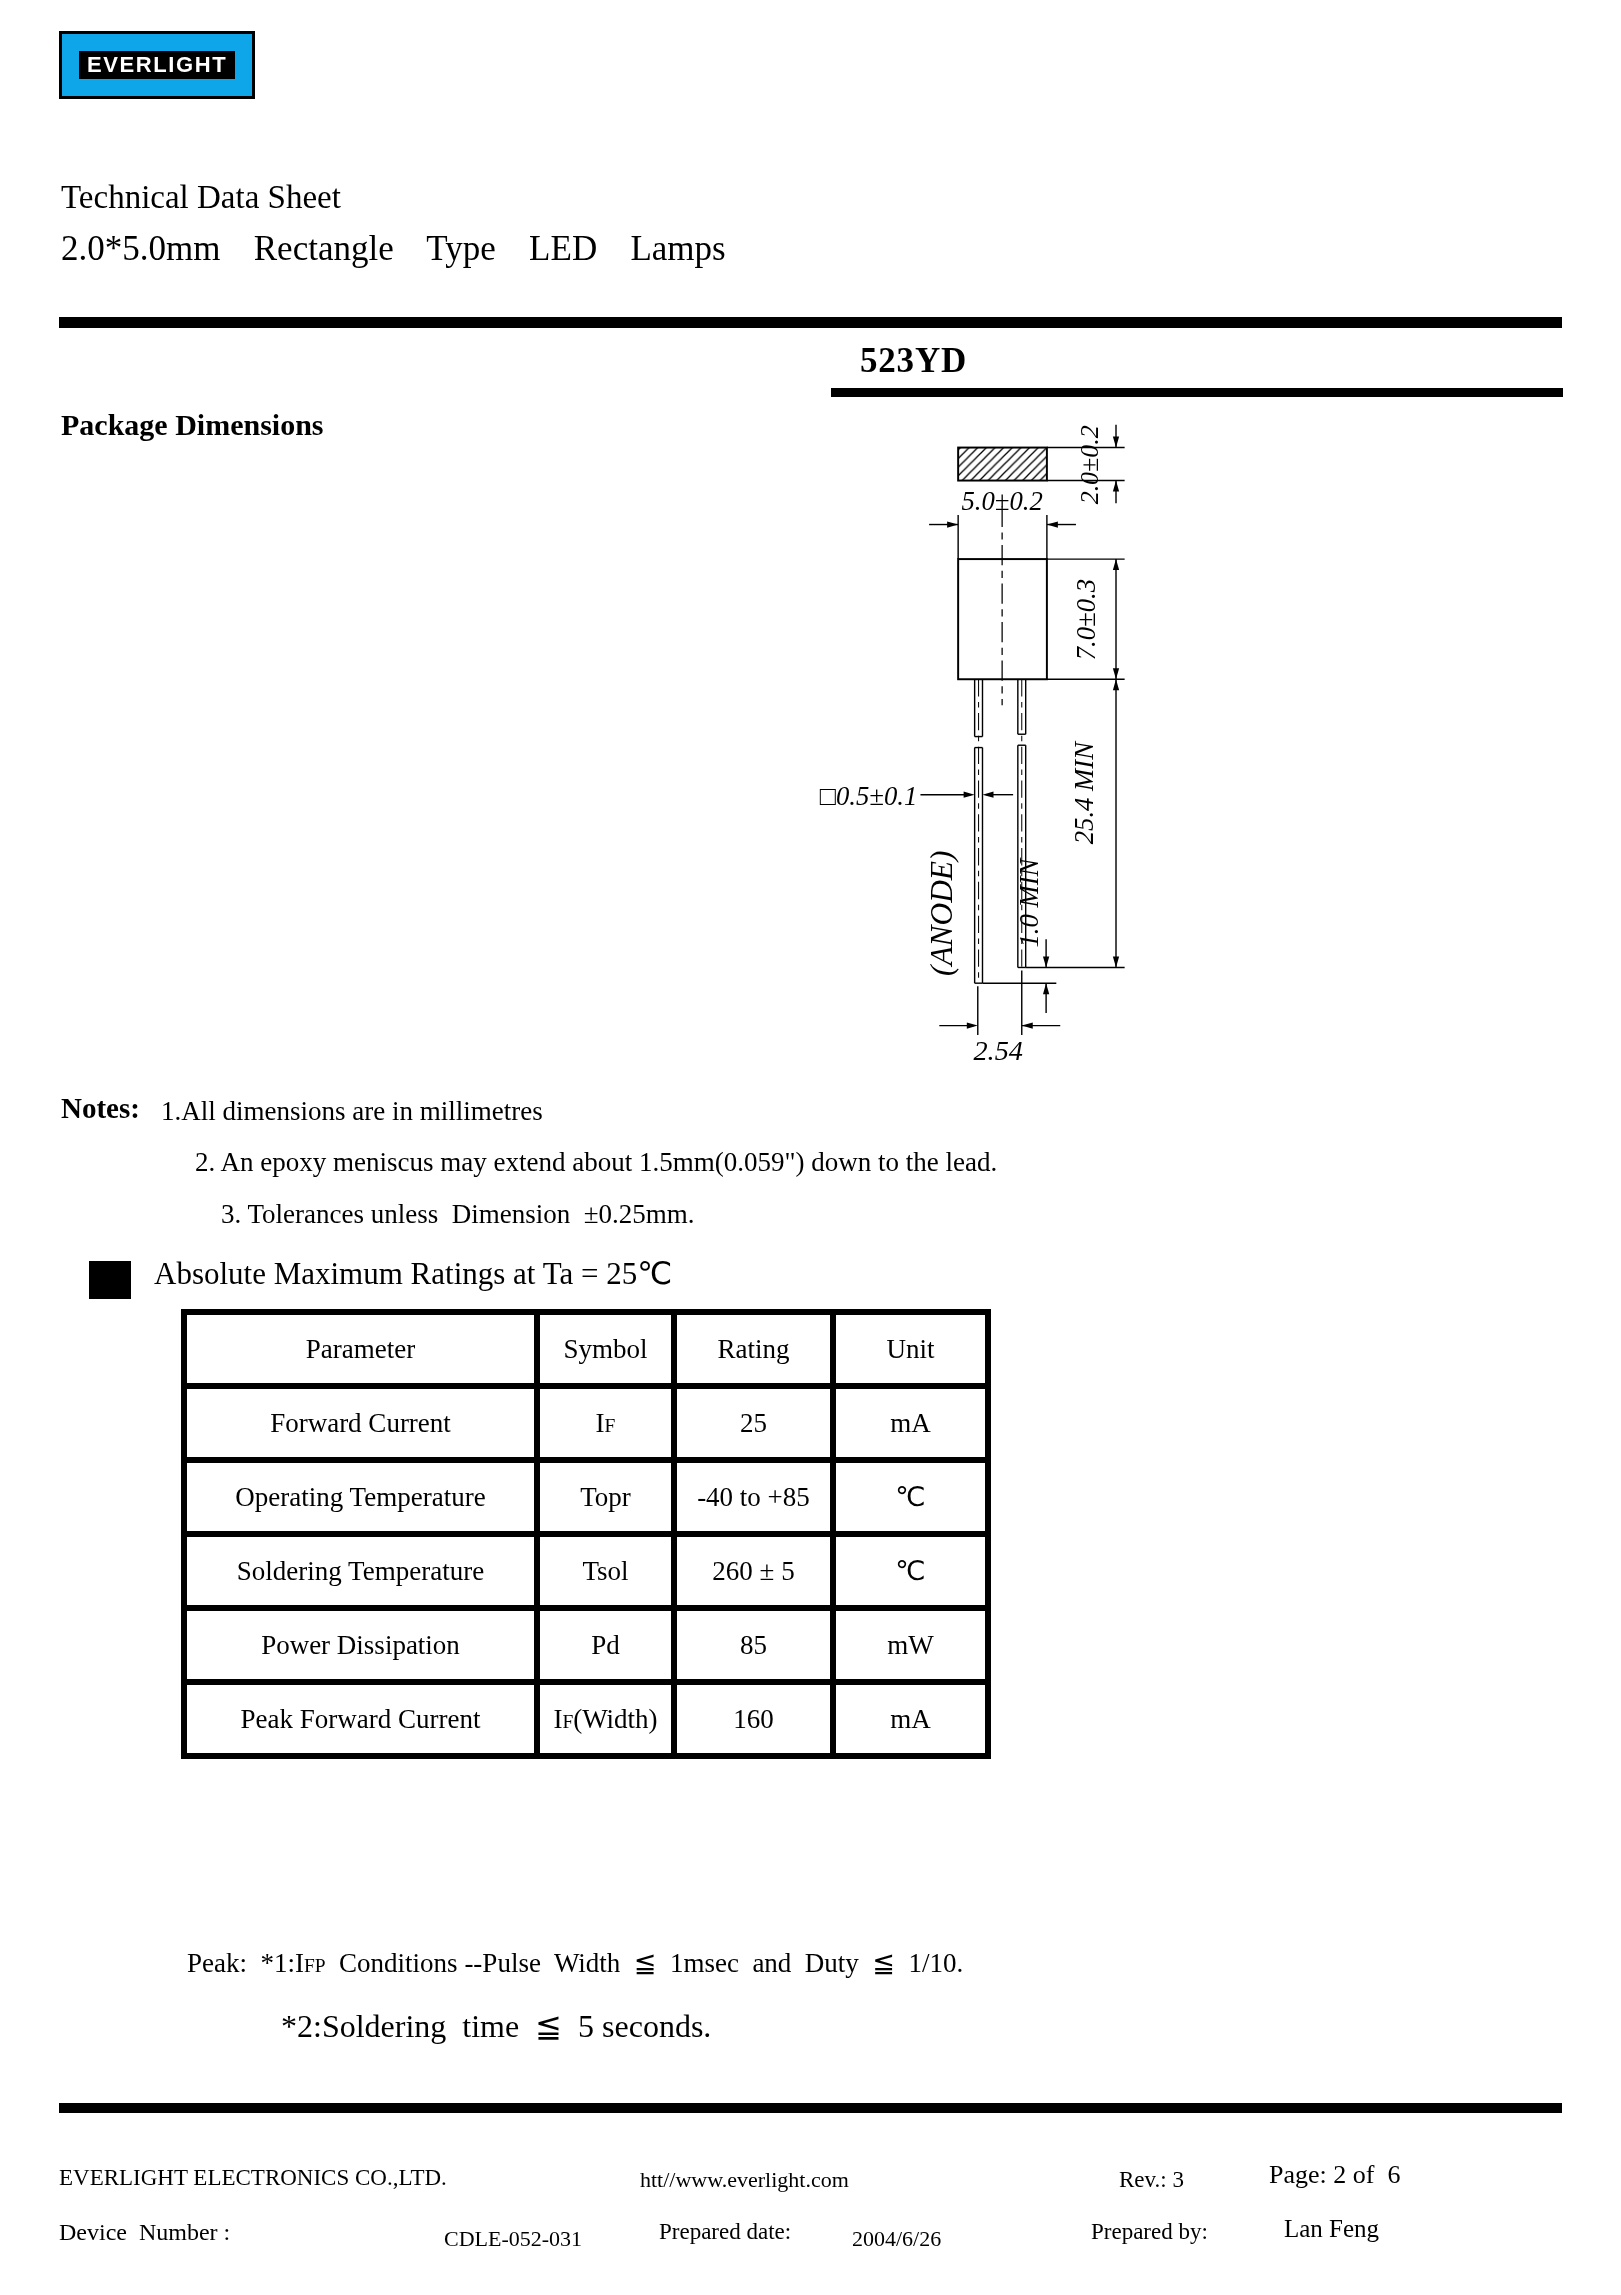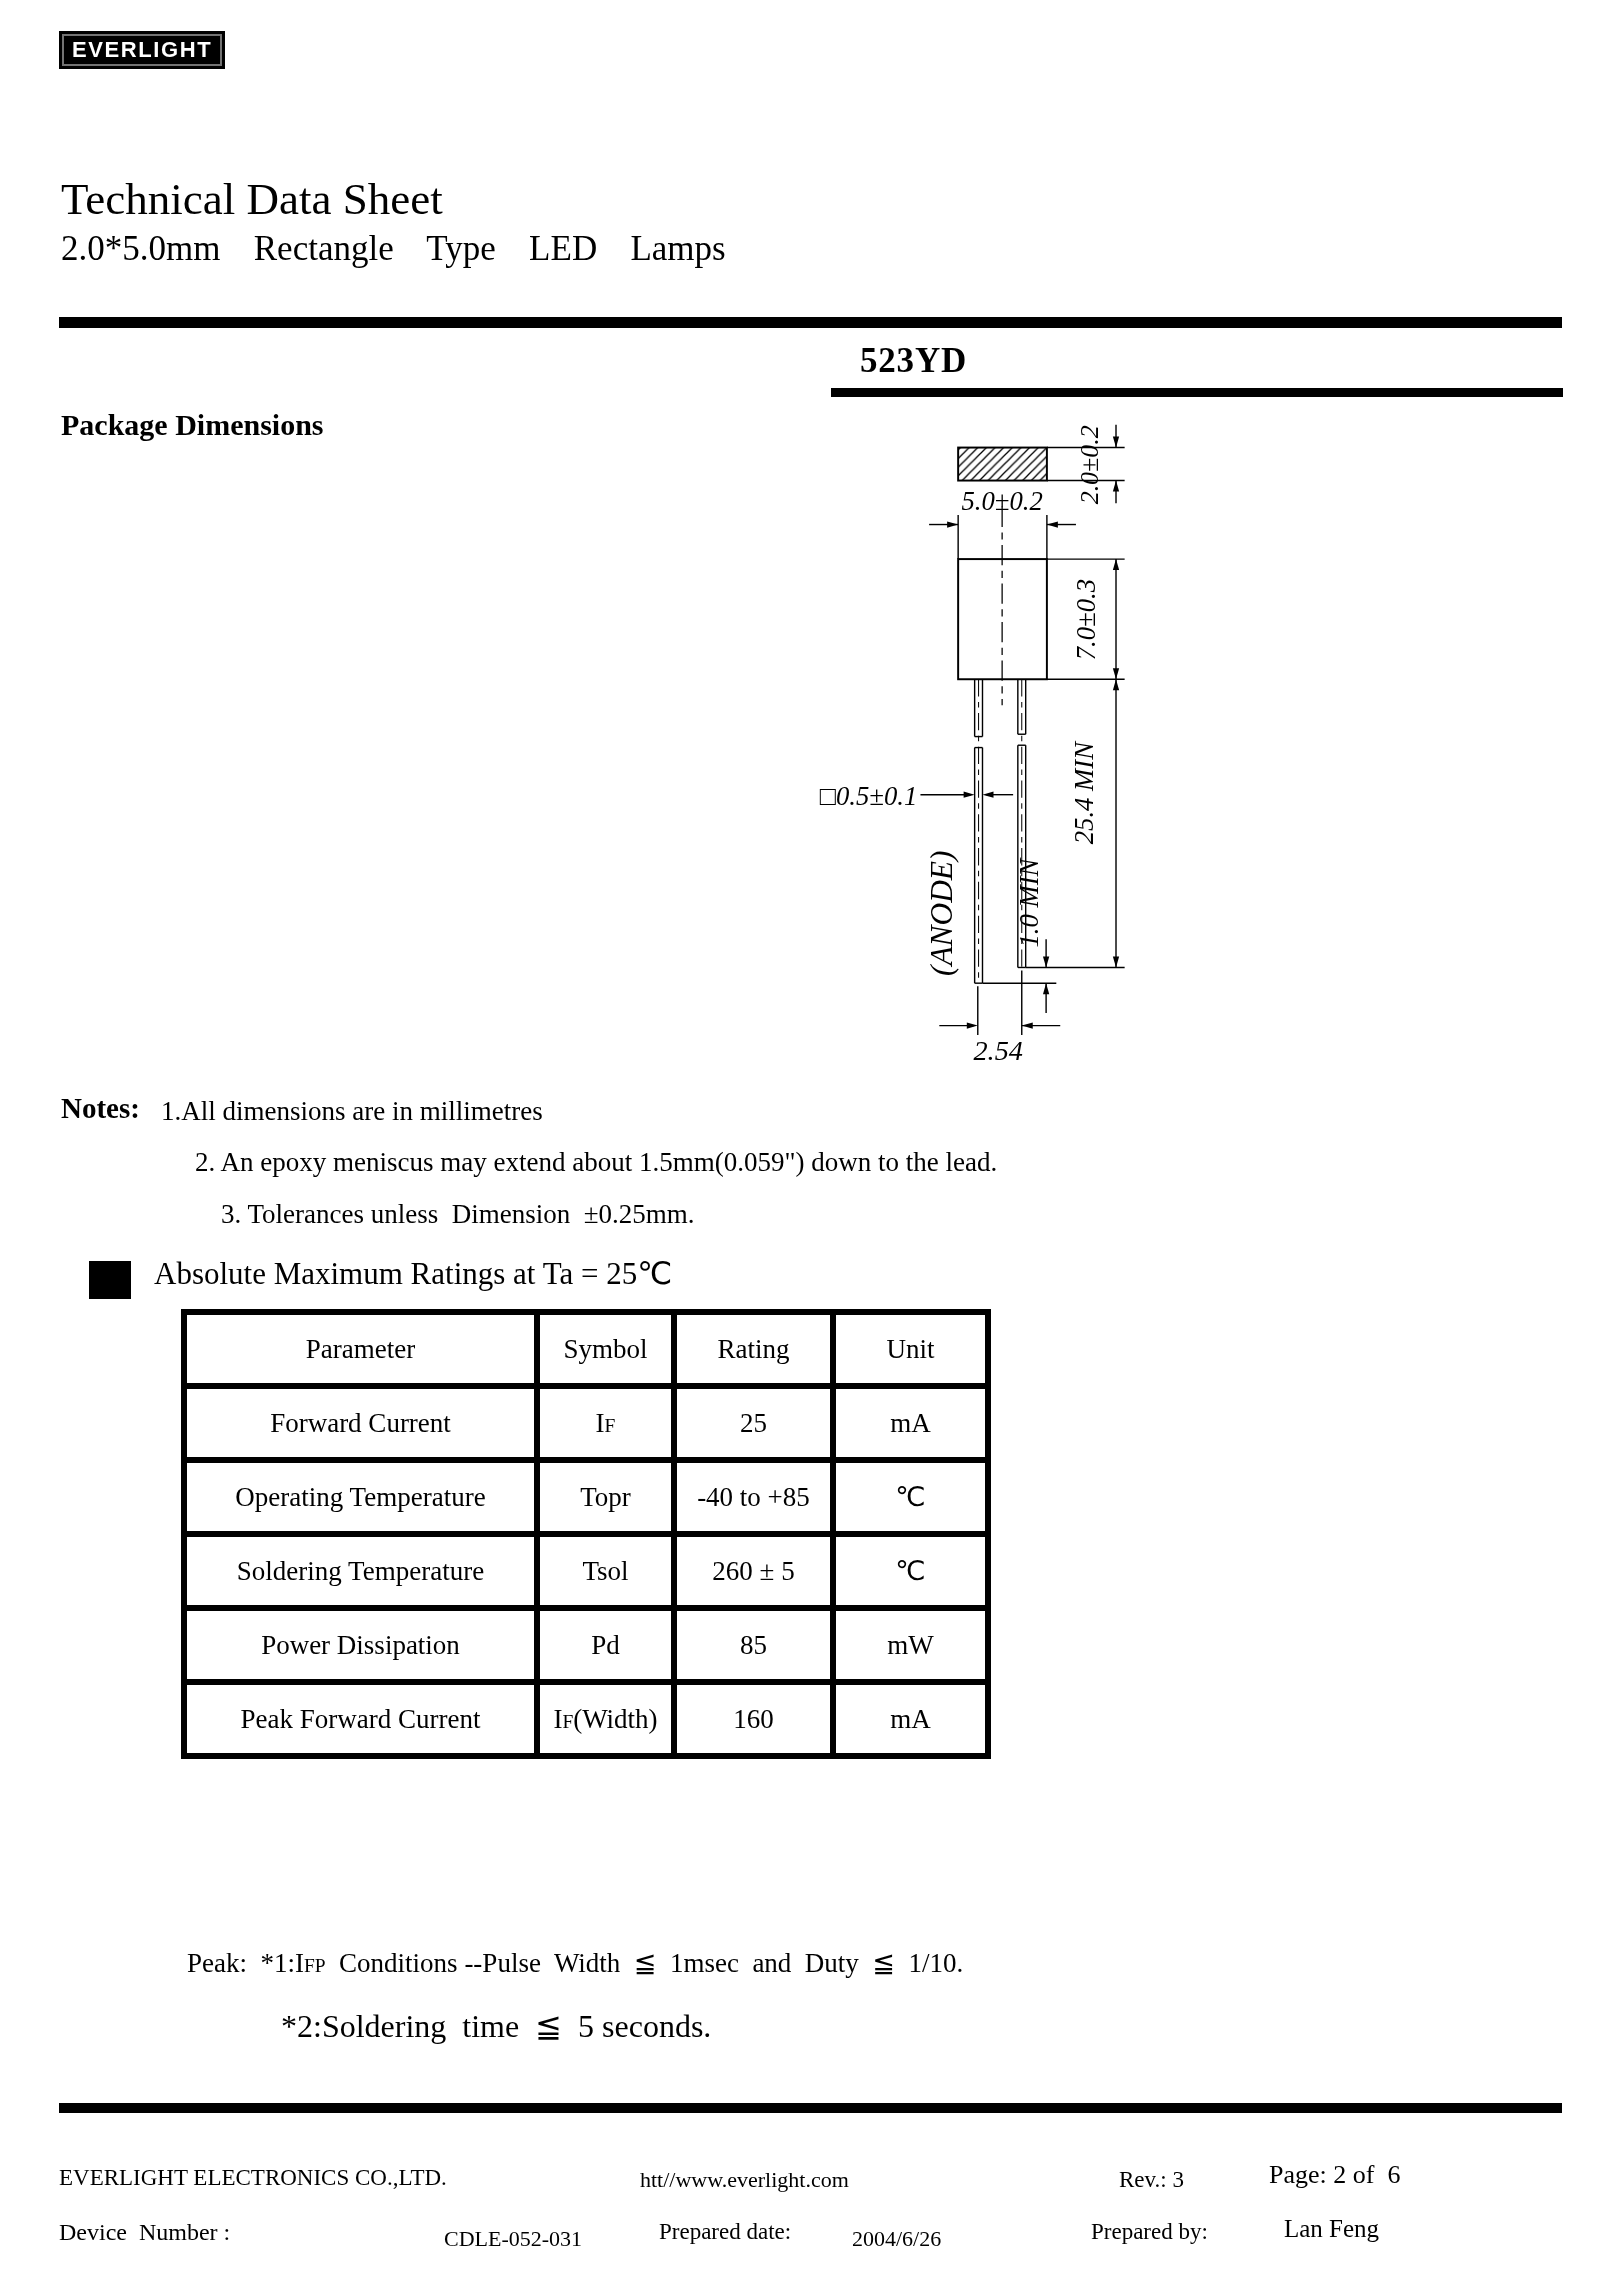--- a/index.html
+++ b/index.html
@@ -7,25 +7,25 @@
     position:relative;
     width:1622px;height:2295px;
     background:#ffffff;color:#000;
     font-family:"Liberation Serif","DejaVu Sans",serif;
     overflow:hidden;
   }
   .abs{position:absolute;}
   .pre{white-space:pre;}
   .rule{position:absolute;background:#000;}
   
-  .logo{position:absolute;left:59px;top:31px;border:3.1px solid #000;background:#737373;padding:2px;}
+  .logo{position:absolute;left:59px;top:31px;border:3.1px solid #000;background:#0ea5e9;padding:17px;}
   .logo-inner{background:#000;color:#fff;font-family:"Liberation Sans","DejaVu Sans",sans-serif;
     font-weight:bold;font-size:22px;letter-spacing:1.6px;padding:1.6px 7.9px 3.1px 7.9px;line-height:1.05;}
   
-  .h-title1{left:61px;top:173px;font-size:45px;text-align:right;}
+  .h-title1{left:61px;top:179px;font-size:33px;text-align:right;}
   .h-title2{left:61px;top:229px;font-size:35px;word-spacing:7.9px;}
   .h-part{left:860px;top:341px;font-size:35px;font-weight:bold;letter-spacing:0.8px;}
   .h-pkg{left:61px;top:408px;font-size:30px;font-weight:bold;}
   
   .notes-label{left:61px;top:1092px;font-size:29px;font-weight:bold;}
   .note-1{left:161px;top:1096px;font-size:27px;}
   .note-2{left:195px;top:1147px;font-size:27px;}
   .note-3{left:195px;top:1199px;font-size:27px;margin-left:26px;}
   
   .bullet{left:89px;top:1261px;width:42px;height:38px;background:#000;}

